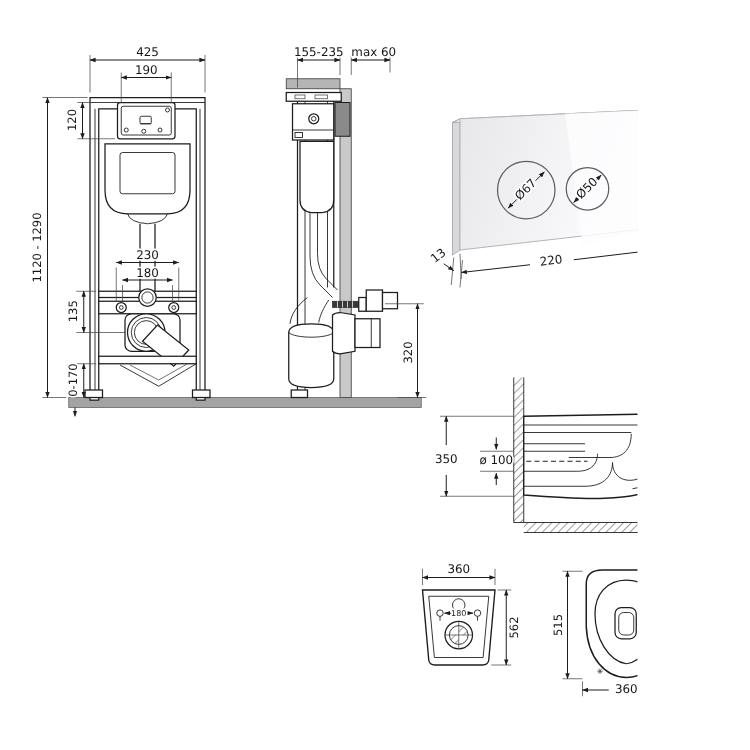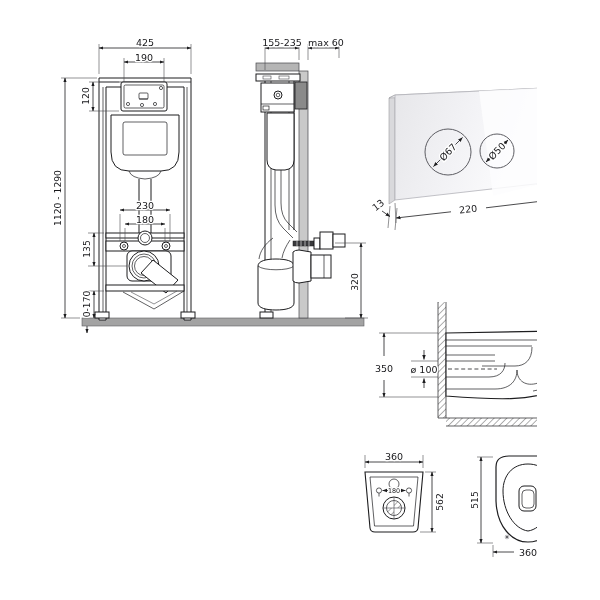--- a/index.html
+++ b/index.html
@@ -1,17 +1,17 @@
 <!DOCTYPE html>
 <html><head>
 <meta charset="utf-8">
 <style>
   html,body{margin:0;padding:0;background:#ffffff;}
   .canvas{position:relative;width:510px;height:600px;background:#ffffff;overflow:hidden;
-          font-family:"DejaVu Sans", "Liberation Sans", sans-serif;margin-left:27px;}
+          font-family:"DejaVu Sans", "Liberation Sans", sans-serif;}
   svg{position:absolute;left:0;top:0;}
   .geo{stroke:#1d1d1f;stroke-width:1;fill:#ffffff;}
   .geo2{stroke:#1d1d1f;stroke-width:.7;fill:none;}
   .geo3{stroke:#45454a;stroke-width:.6;fill:none;}
   .dim{stroke:#1d1d1f;stroke-width:.8;fill:none;}
   .ext{stroke:#4a4a4e;stroke-width:.6;fill:none;}
   .lbl{font-family:"DejaVu Sans", "Liberation Sans", sans-serif;font-size:9.5px;fill:#17171a;
        text-anchor:middle;dominant-baseline:central;paint-order:stroke;stroke:#ffffff;
        stroke-width:2.6px;stroke-linejoin:round;}
   .lbl-sm{font-size:6.4px;}

